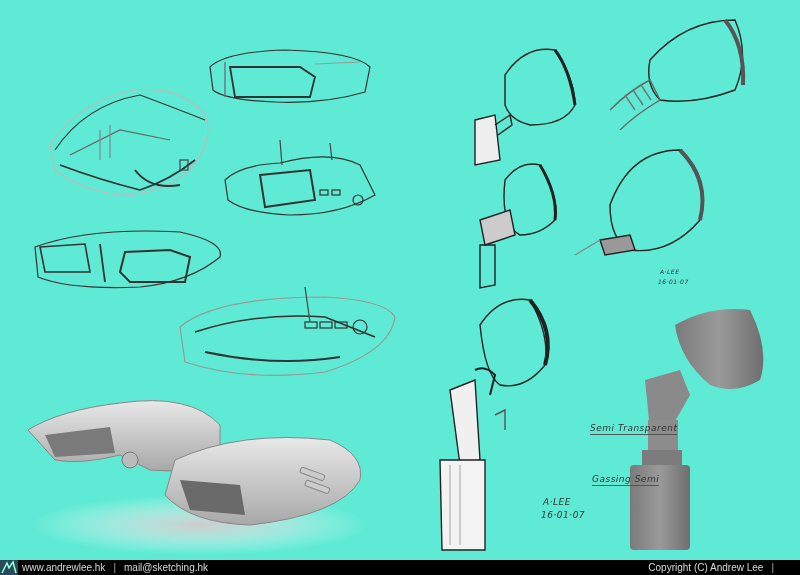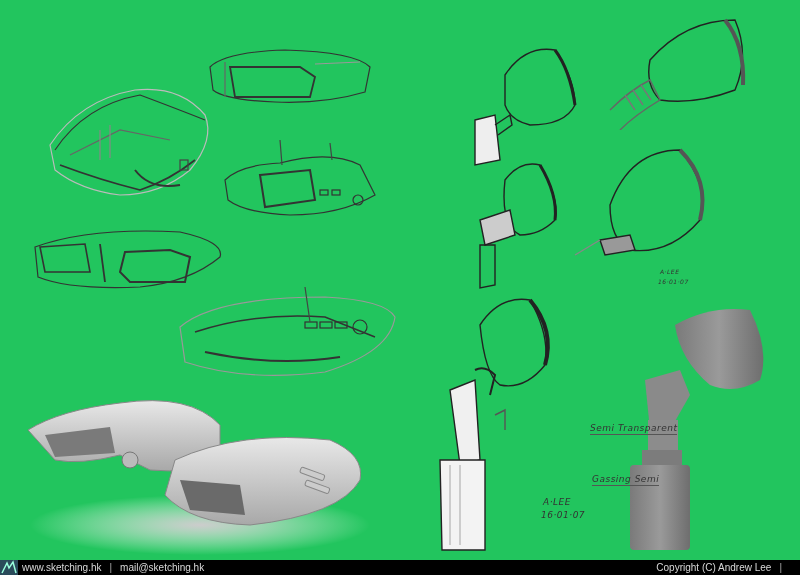--- a/index.html
+++ b/index.html
@@ -1,27 +1,27 @@
 <!DOCTYPE html>
 <html><head>
   <meta charset="utf-8">
   <style>
     * { box-sizing: border-box; margin: 0; padding: 0; }
     html, body { width: 800px; height: 575px; overflow: hidden; background: #ffffff; }
     body { position: relative; font-family: "Liberation Sans", sans-serif; }
-    .sheet { position: absolute; left: 0; top: 0; width: 800px; height: 560px; background: #22c55e; overflow: hidden; padding-left: 40px; }
+    .sheet { position: absolute; left: 0; top: 0; width: 800px; height: 560px; background: #5eead4; overflow: hidden; padding-left: 40px; }
     .art { position: absolute; }
     .art svg { width: 100%; height: 100%; display: block; }
     .annot { position: absolute; font-family: "DejaVu Sans", sans-serif; font-size: 9px; color: #333; font-style: italic; letter-spacing: 0.5px; }
     .annot.line { border-bottom: 1px solid #555; padding-bottom: 1px; }
     .footer { position: absolute; left: 0; top: 560px; width: 800px; height: 15px; background: #000; color: #d8d8d8; font-size: 10px; display: flex; align-items: center; }
     .footer .logo { width: 18px; height: 15px; margin-right: 4px; }
     .footer .left { display: flex; align-items: center; }
     .footer .sep { margin: 0 8px; color: #aaa; }
-    .footer .right { margin-left: auto; padding-right: 10px; display: flex; align-items: flex-end; }
+    .footer .right { margin-left: auto; padding-right: 18px; display: flex; align-items: flex-end; }
     .footer a { color: #d8d8d8; text-decoration: none; }
   </style>
 </head>
 <body>
 
 <div class="sheet">
 
   <div class="art" style="left:40px;top:70px;width:180px;height:130px;">
     <svg viewBox="0 0 180 130" fill="none" stroke="#333" stroke-width="1.2">
       <path d="M10 75 Q40 30 95 20 Q140 15 165 45 Q175 70 150 100 Q120 125 80 125 Q40 120 15 100 Z" stroke="#bbb"></path>
@@ -174,21 +174,21 @@
 </div>
 
 <div class="footer">
   <div class="left">
     <span class="logo">
       <svg viewBox="0 0 18 15" width="18" height="15">
         <rect width="18" height="15" fill="#2a4a5a"></rect>
         <path d="M2 13 L7 3 L9 8 L13 2 L16 13" stroke="#9fd" stroke-width="1.5" fill="none"></path>
       </svg>
     </span>
-    <a>www.sketching.hk</a>
+    <a>www.andrewlee.hk</a>
     <span class="sep">|</span>
     <a>mail@sketching.hk</a>
   </div>
   <div class="right">
     <span>Copyright (C) Andrew Lee</span>
     <span class="sep">|</span>
   </div>
 </div>
 
 </body></html>

